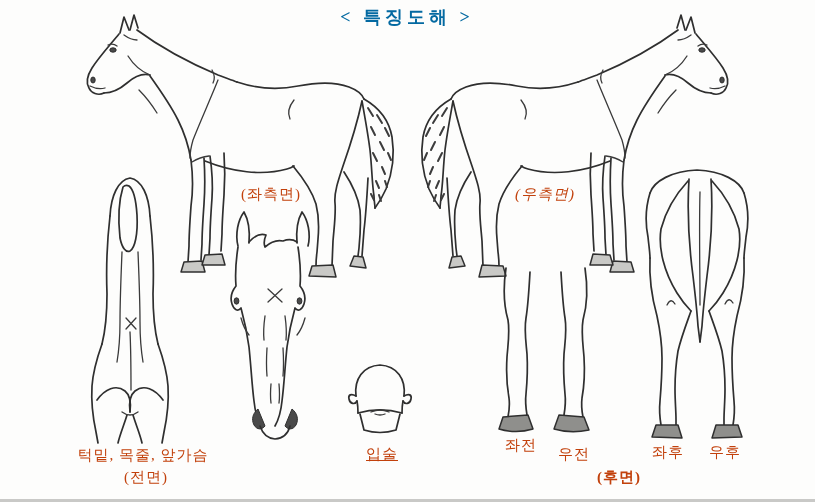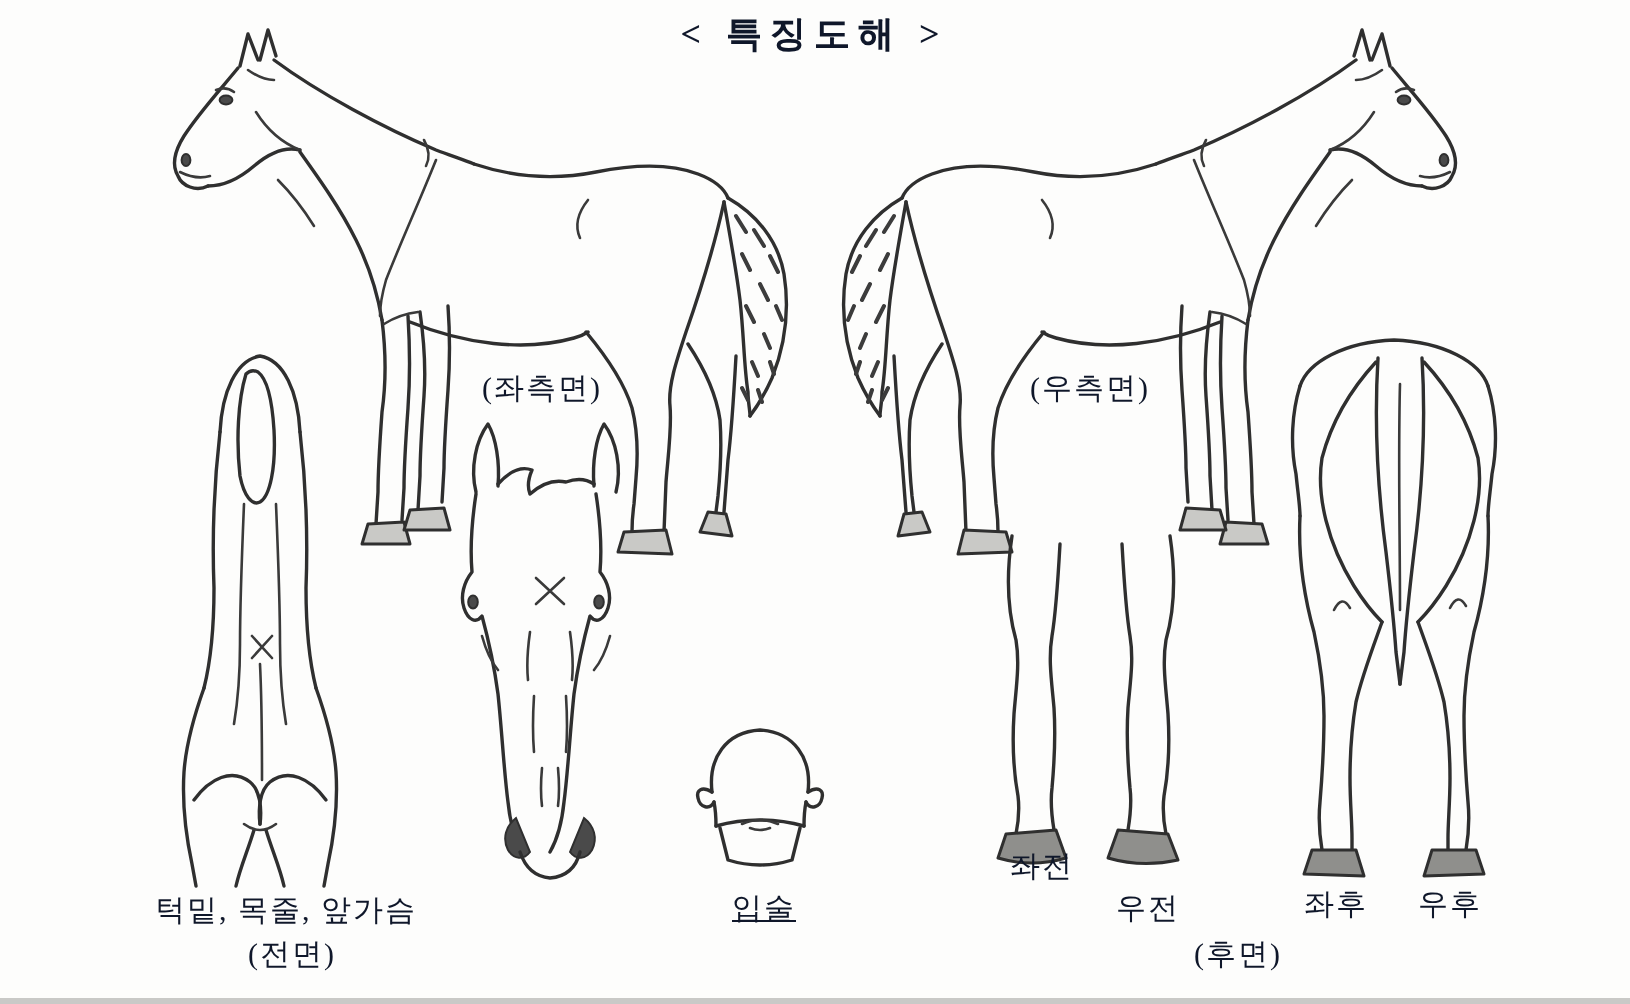--- a/index.html
+++ b/index.html
@@ -2,36 +2,36 @@
 <html><head>
 <meta charset="utf-8">
 <style>
   html,body{margin:0;padding:0;background:#ffffff;}
   .page{
     position:relative;width:815px;height:502px;background:#fdfdfc;overflow:hidden;
     font-family:"Liberation Serif","DejaVu Serif",serif;color:#232323;
   }
   .title{
     position:absolute;left:407px;top:5px;transform:translateX(-50%);
-    font-size:18px;font-weight:700;letter-spacing:4px;white-space:nowrap;color:#0f172a;
+    font-size:18px;font-weight:700;letter-spacing:4px;white-space:nowrap;color:#0369a1;
   }
   .lbl{
     position:absolute;transform:translateX(-50%);white-space:nowrap;
-    font-size:15px;letter-spacing:1px;color:#0f172a;
+    font-size:15px;letter-spacing:1px;color:#c2410c;
   }
   .lbl-left-side{left:271px;top:185px;}
-  .lbl-right-side{left:545px;top:185px;}
+  .lbl-right-side{left:545px;top:185px;font-style:italic;}
   .lbl-front-parts{left:133px;top:446px;margin-left:10px;}
   .lbl-front-view{left:146px;top:468px;}
   .lbl-lips{left:382px;top:445px;text-decoration:underline;}
-  .lbl-left-fore{left:521px;top:424px;}
+  .lbl-left-fore{left:521px;top:436px;}
   .lbl-right-fore{left:574px;top:445px;}
   .lbl-left-hind{left:668px;top:443px;}
   .lbl-right-hind{left:725px;top:443px;text-align:center;}
-  .lbl-rear-view{left:619px;top:468px;}
+  .lbl-rear-view{left:619px;top:468px;font-weight:bold;}
   svg.canvas{position:absolute;left:0;top:0;width:815px;height:502px;}
   .ink{fill:none;stroke:#2f2f2f;stroke-width:1.7;stroke-linecap:round;stroke-linejoin:round;}
   .thin{fill:none;stroke:#3a3a3a;stroke-width:1.3;stroke-linecap:round;stroke-linejoin:round;}
   .hoof{fill:#c9c9c6;stroke:#2f2f2f;stroke-width:1.5;stroke-linejoin:round;}
   .hoof2{fill:#8f8f8c;stroke:#2f2f2f;stroke-width:1.5;stroke-linejoin:round;}
   .dark{fill:#4a4a4a;stroke:#2f2f2f;stroke-width:1;}
   .hatch{fill:none;stroke:#3c3c3c;stroke-width:2;stroke-linecap:round;}
   .scan-edge{position:absolute;left:0;bottom:0;width:100%;height:3px;background:#c9c9c7;}
 </style>
 </head>

